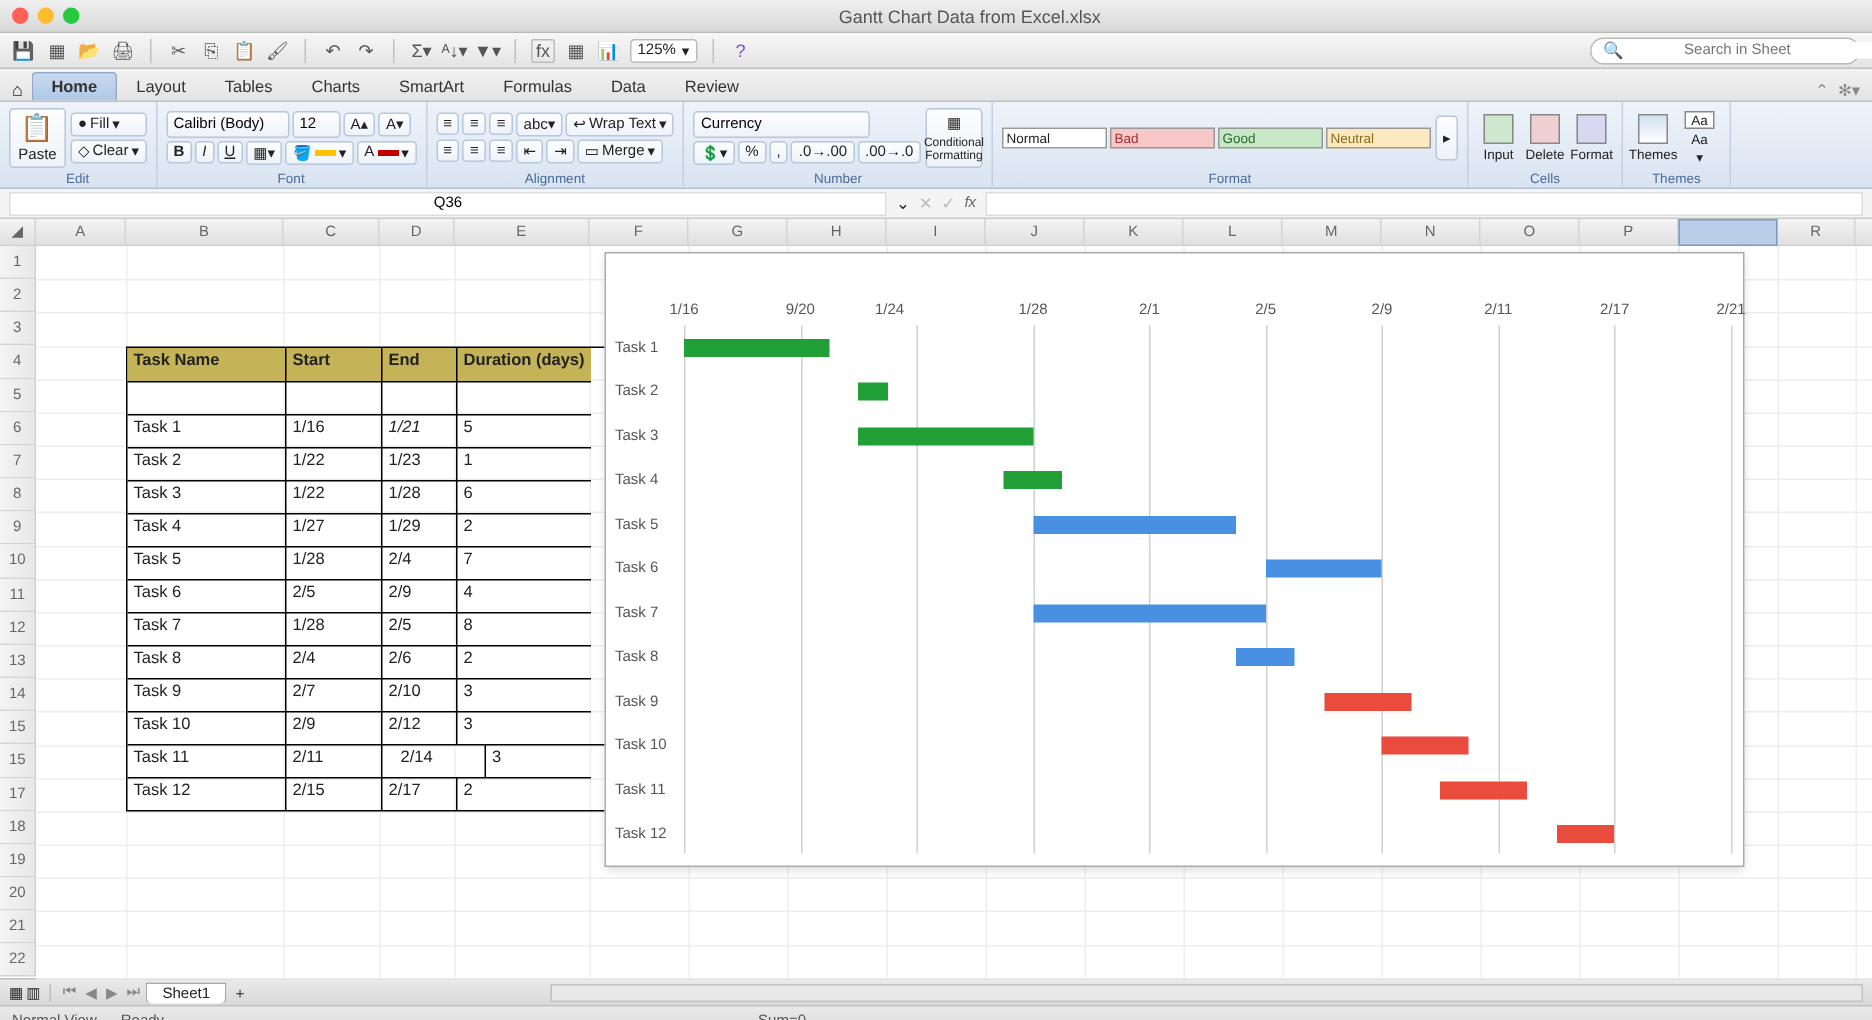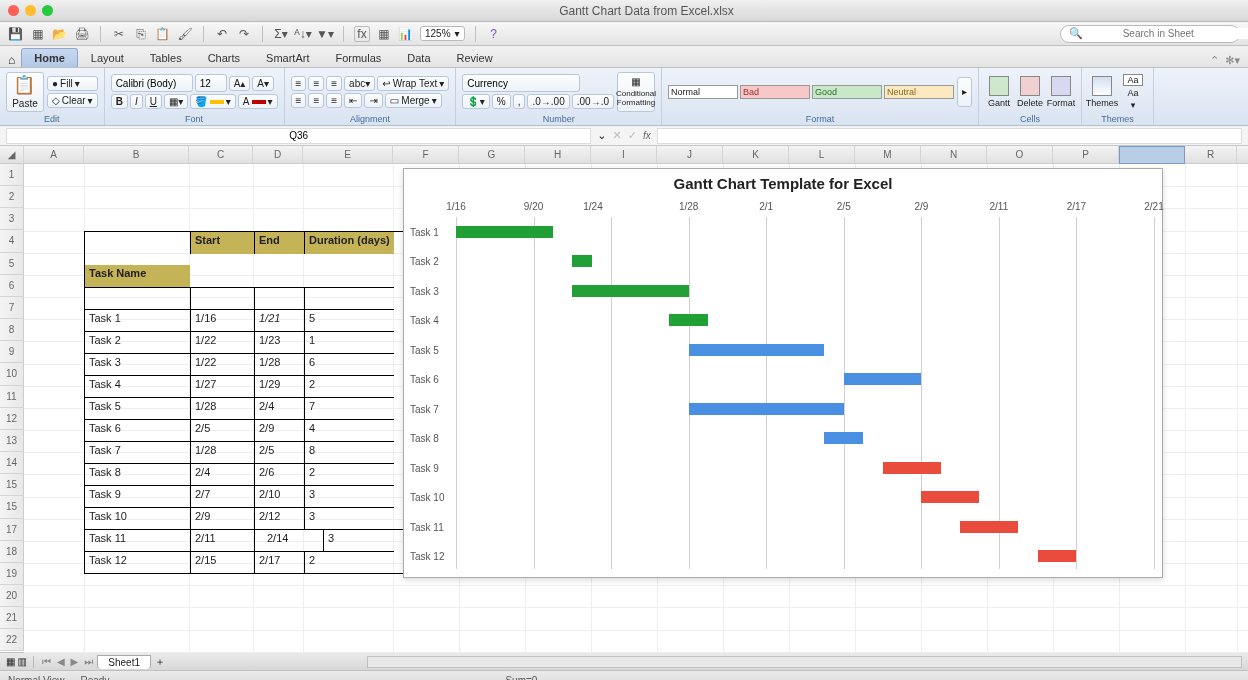--- a/index.html
+++ b/index.html
@@ -250,21 +250,21 @@
         </div>
       </div>
       <span class="chip" style="height:30px;">▸</span>
     </div>
     <div class="group-label">Format</div>
   </div>
   <div class="group">
     <div class="group-body">
       <div class="cells-ic">
           <div class="ico" style="background:#cde8cd;"></div>
-          <span>Gantt</span>
+          <span>Input</span>
         </div>
       <div class="cells-ic">
           <div class="ico" style="background:#f0d0d0;"></div>
           <span>Delete</span>
         </div>
       <div class="cells-ic">
           <div class="ico" style="background:#d8d8f0;"></div>
           <span>Format</span>
         </div>
     </div>
@@ -375,21 +375,21 @@
       <div class="gridline-h" style="top: 394.89px;"></div>
       <div class="gridline-h" style="top: 417.06px;"></div>
       <div class="gridline-h" style="top: 439.23px;"></div>
       <div class="gridline-h" style="top: 461.4px;"></div>
       <div class="gridline-h" style="top: 483.57px;"></div>
       <div class="gridline-h" style="top: 505.74px;"></div>
     </div>
 
   <div class="data-table" id="dtable" style="left: 84px; top: 84.51px;">
       <div class="dt-row">
-        <div class="dt-cell dt-head" style="width: 105px; margin-top: 33px;">Task Name</div>
+        <div class="dt-cell dt-head" style="width: 105px;">Task Name</div>
         <div class="dt-cell dt-head" style="width: 64px;">Start</div>
         <div class="dt-cell dt-head" style="width: 50px;">End</div>
         <div class="dt-cell dt-head" style="width: 90px;">Duration (days)</div>
       </div>
       <div class="dt-row">
         <div class="dt-cell" style="width: 105px;"></div>
         <div class="dt-cell" style="width: 64px;"></div>
         <div class="dt-cell" style="width: 50px;"></div>
         <div class="dt-cell" style="width: 90px;"></div>
       </div>
@@ -461,21 +461,20 @@
       </div>
       <div class="dt-row">
         <div class="dt-cell" style="width: 105px;">Task 12</div>
         <div class="dt-cell" style="width: 64px;">2/15</div>
         <div class="dt-cell" style="width: 50px;">2/17</div>
         <div class="dt-cell" style="width: 90px;">2</div>
       </div>
     </div>
 
   <div class="chart" id="chart" style="left: 403px; top: 22px; width: 760px; height: 410px;">
-    <div class="chart-title">Gantt Chart Template for Excel</div>
     <div class="chart-body" id="chartbody">
         <div class="grid-v" style="left: 0px;"></div>
         <div class="xlabel" style="left: 0px;">1/16</div>
         <div class="grid-v" style="left: 77.5556px;"></div>
         <div class="xlabel" style="left: 77.5556px;">9/20</div>
         <div class="grid-v" style="left: 155.111px;"></div>
         <div class="xlabel" style="left: 137px;">1/24</div>
         <div class="grid-v" style="left: 232.667px;"></div>
         <div class="xlabel" style="left: 232.667px;">1/28</div>
         <div class="grid-v" style="left: 310.222px;"></div>

